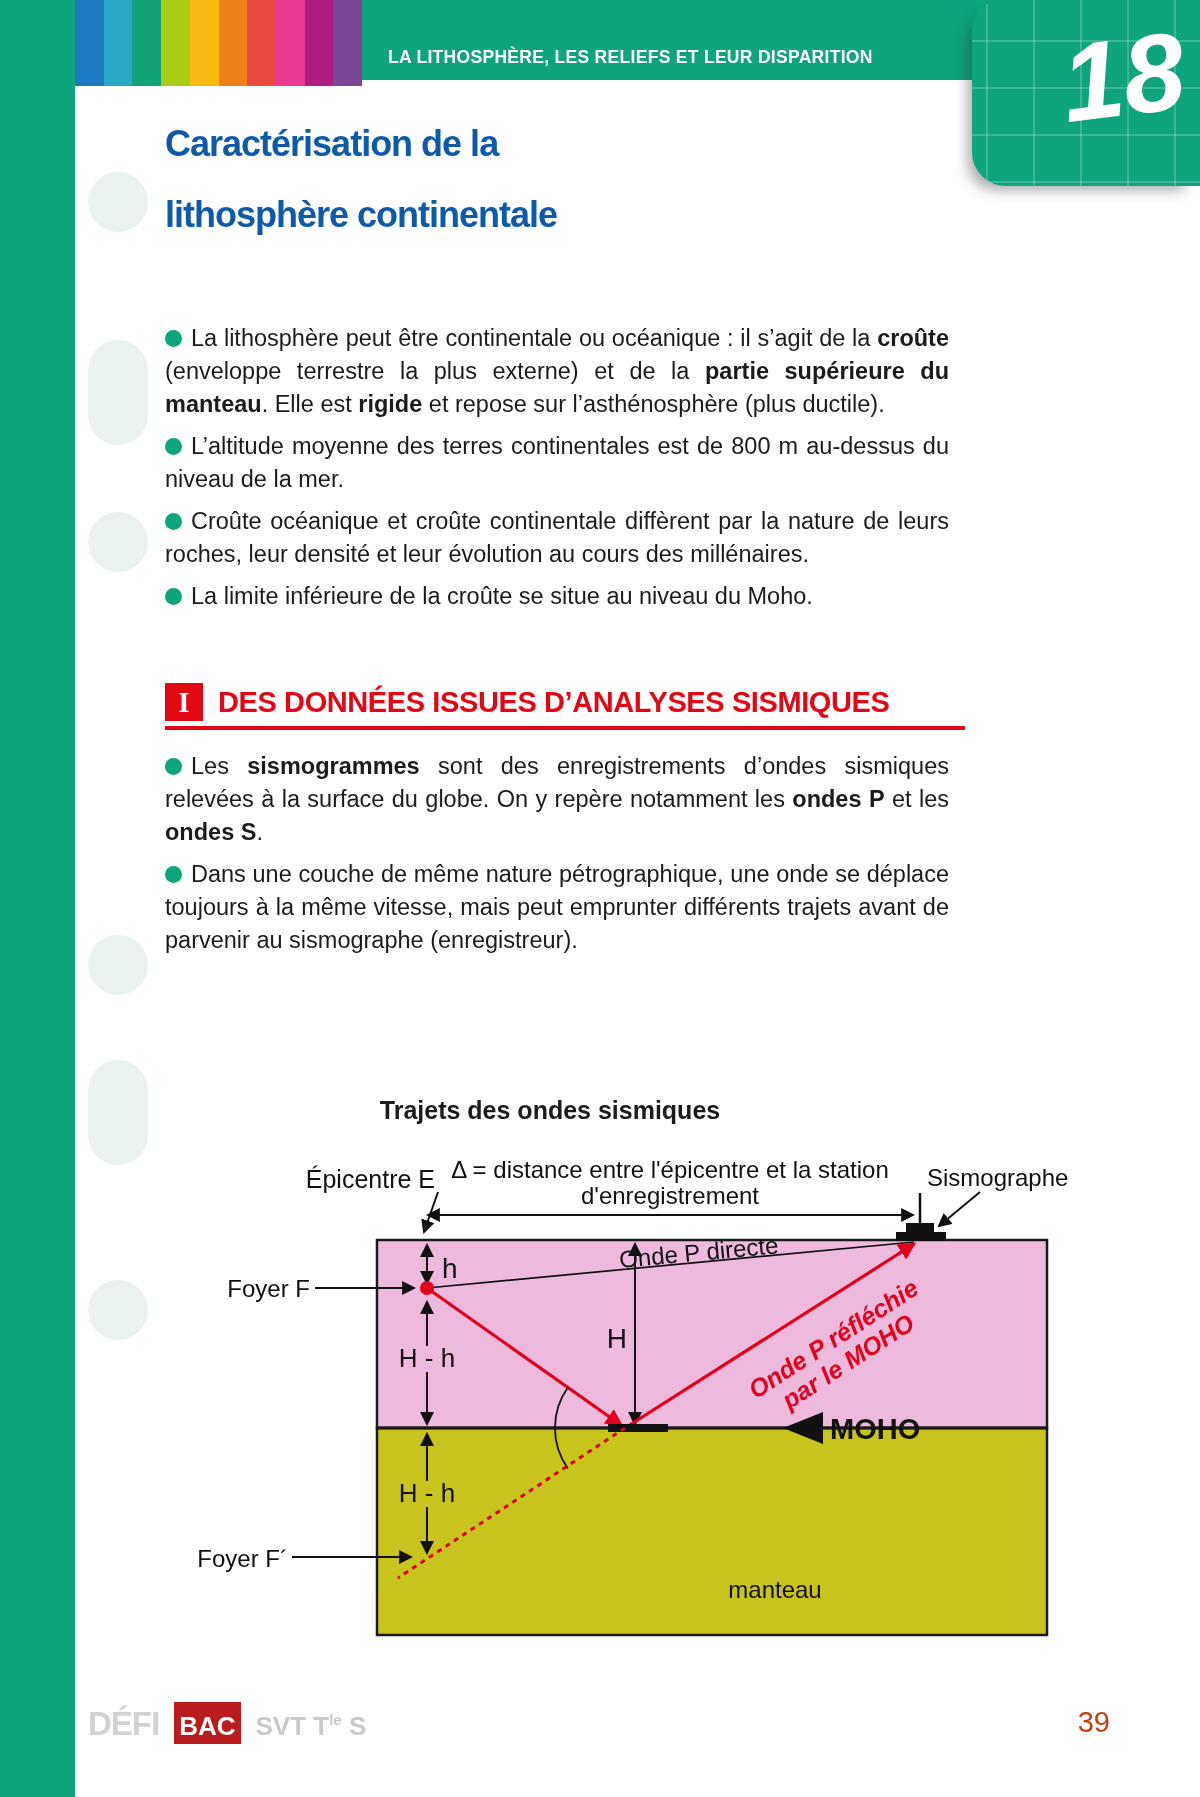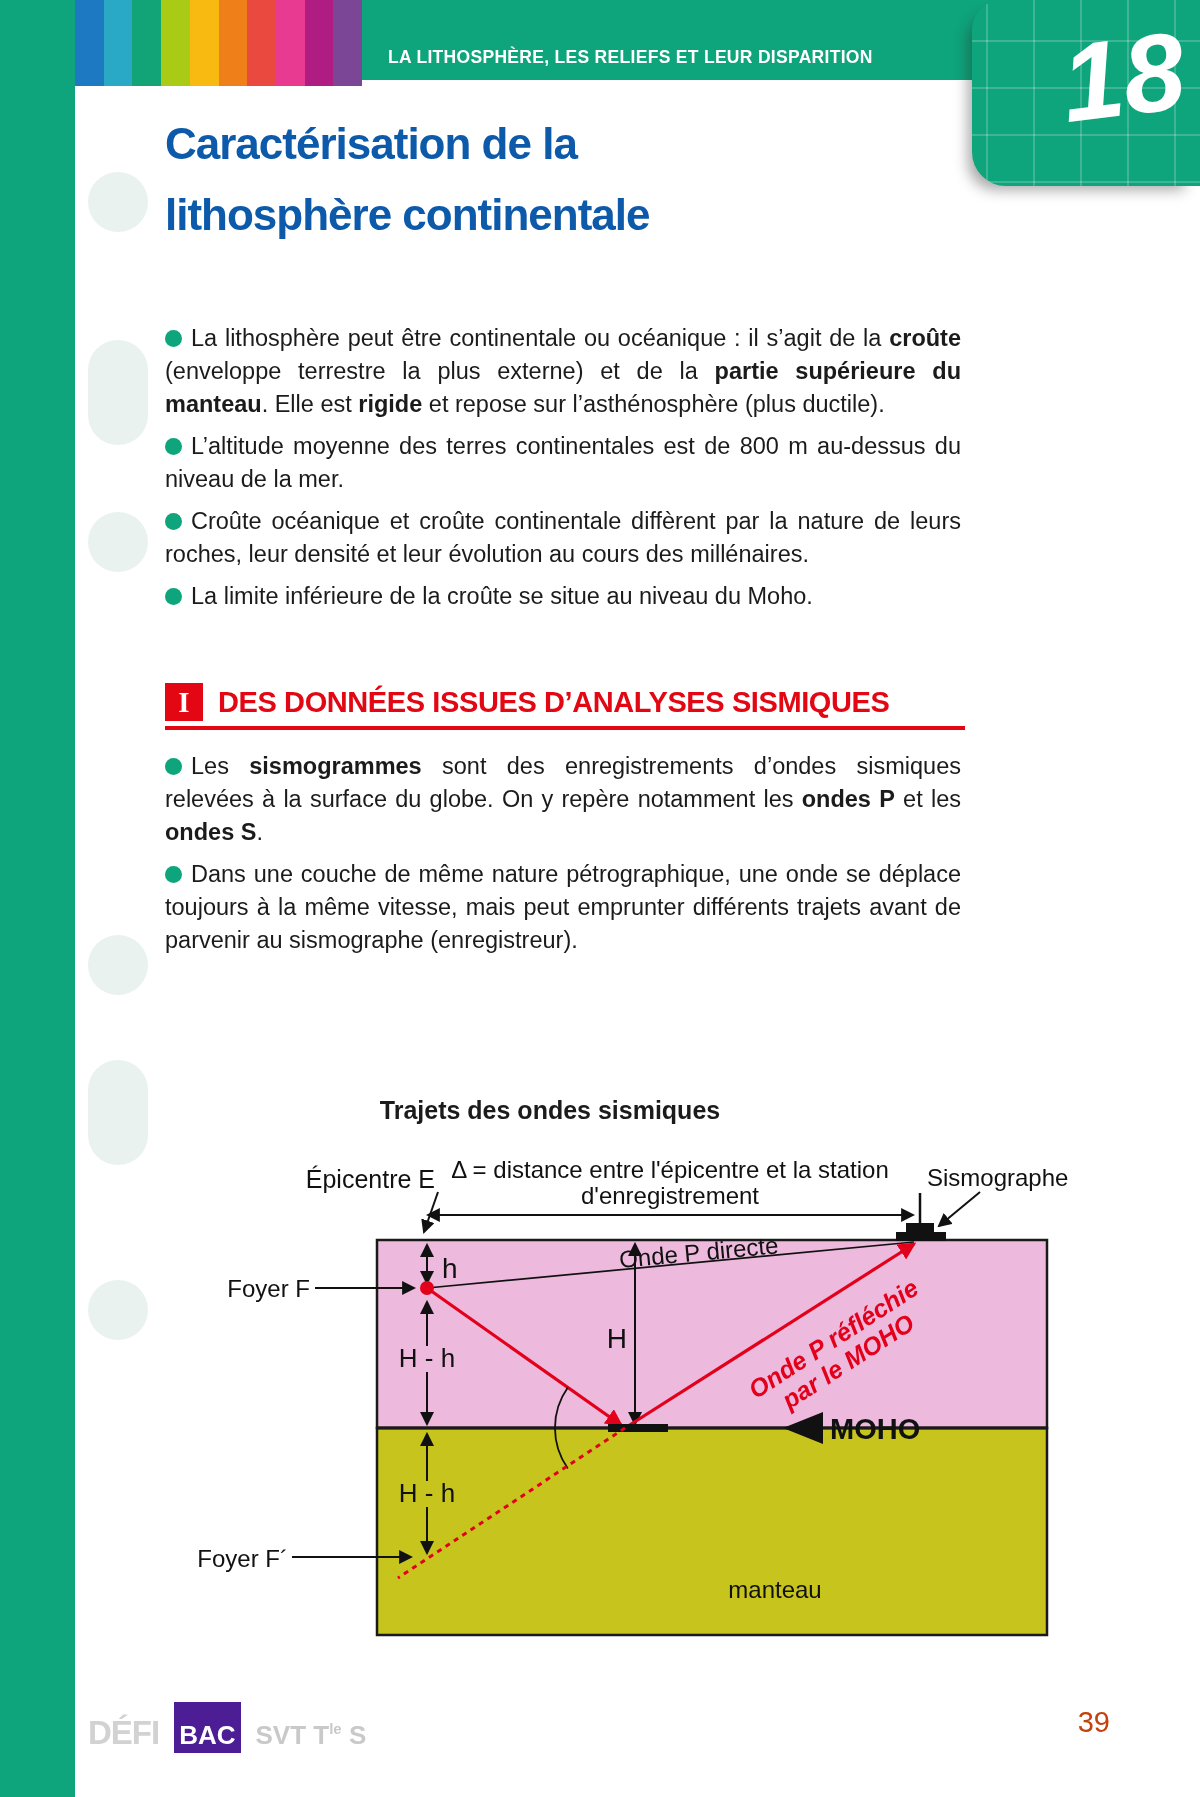--- a/index.html
+++ b/index.html
@@ -31,45 +31,45 @@
       linear-gradient(90deg, rgba(255,255,255,.20) 2px, transparent 2px);
     background-size:47px 47px;background-position:14px 40px;
     box-shadow:-10px 10px 14px -6px rgba(40,40,40,.40);
   }
   #chapter-number{
     position:absolute;right:16px;top:22px;color:#fff;font-size:110px;line-height:1;
     font-weight:bold;font-style:italic;transform:rotate(-7deg);
   }
   
   #page-title{position:absolute;left:165px;top:108px;color:#0d5aab;font-weight:bold;
-    font-size:44px;line-height:71px;letter-spacing:-1px;}
+    font-size:36px;line-height:71px;letter-spacing:-1px;}
   
   .list{position:absolute;left:165px;width:800px;}
   #intro-list{top:322px;}
   #section-list{top:750px;}
-  .para{font-size:23.5px;line-height:33px;text-align:justify;color:#1b1b1b;margin:0 4px 9px 0;}
+  .para{font-size:23.5px;line-height:33px;text-align:justify;color:#1b1b1b;margin:0 16px 9px 0;}
   .para b{font-weight:bold;}
   .dot{display:inline-block;width:17px;height:17px;border-radius:50%;background:#0ea47c;
     margin-right:9px;transform:translateY(1px);}
   
   #section-heading{position:absolute;left:165px;top:683px;width:800px;display:flex;
     align-items:center;gap:15px;}
   .numbox{width:38px;height:38px;background:#e30613;color:#fff;display:flex;align-items:center;
     justify-content:center;font-family:"Liberation Serif", serif;font-weight:bold;font-size:29px;}
   .sec-title{color:#e30613;font-weight:bold;font-size:29px;letter-spacing:-.4px;}
   #sec-underline{position:absolute;left:165px;top:726px;width:800px;height:4px;background:#e30613;}
   
   #figure-title{position:absolute;left:180px;top:1096px;width:740px;text-align:center;
     font-size:25px;font-weight:bold;color:#1b1b1b;}
   #figure-svg{position:absolute;left:180px;top:1140px;}
   
   #footer-logo{position:absolute;left:88px;top:1702px;display:flex;align-items:baseline;
     gap:15px;color:#c9c9c9;font-weight:bold;}
   #footer-logo .defi{font-size:33px;letter-spacing:-1px;color:#d2d2d2;}
-  #footer-logo .bac{font-size:26px;background:#4c1d95;color:#fff;padding:18px 5px 2px 5px;}
+  #footer-logo .bac{font-size:26px;background:#b91c1c;color:#fff;padding:9px 5px 2px 5px;}
   #footer-logo .subject{font-size:26px;color:#c9c9c9;}
   #footer-logo sup{font-size:15px;}
   #page-number{position:absolute;right:90px;top:1706px;font-size:29px;color:#c2410c;}
   svg text{font-family:"Liberation Sans", sans-serif;}
 </style>
 </head>
 <body>
 
 <div id="border-left"></div>
 

